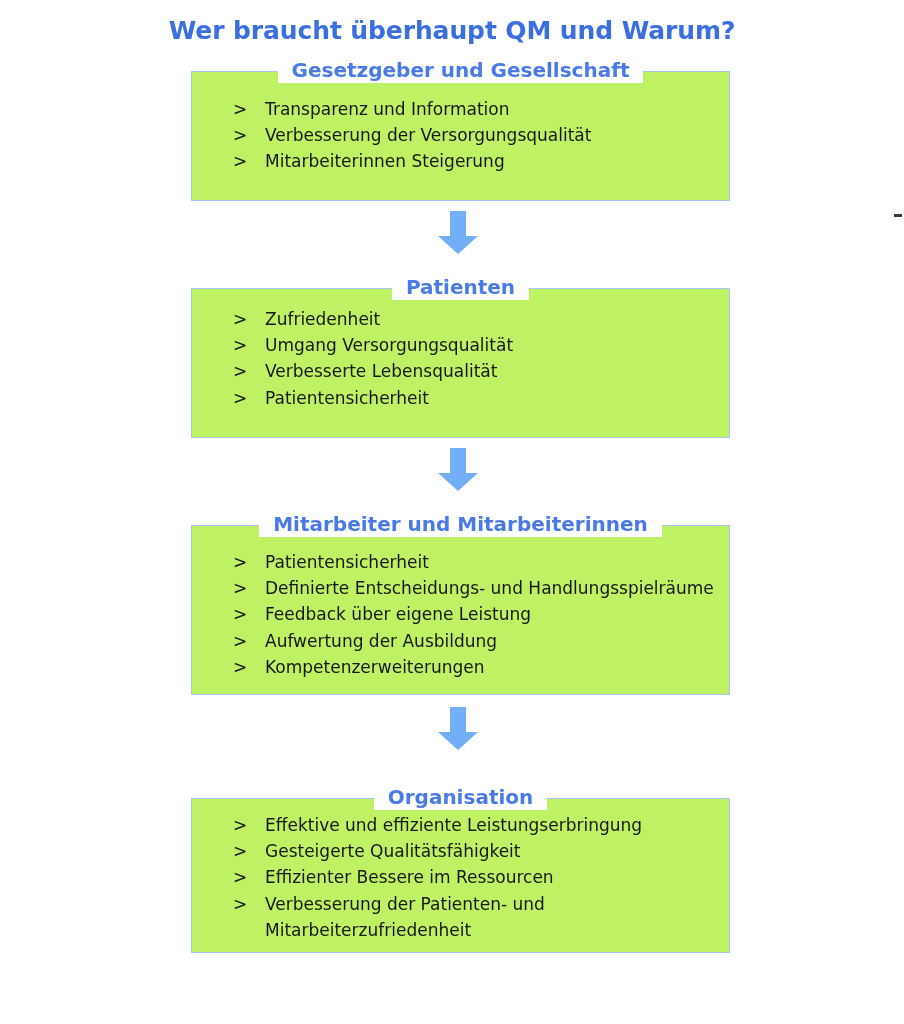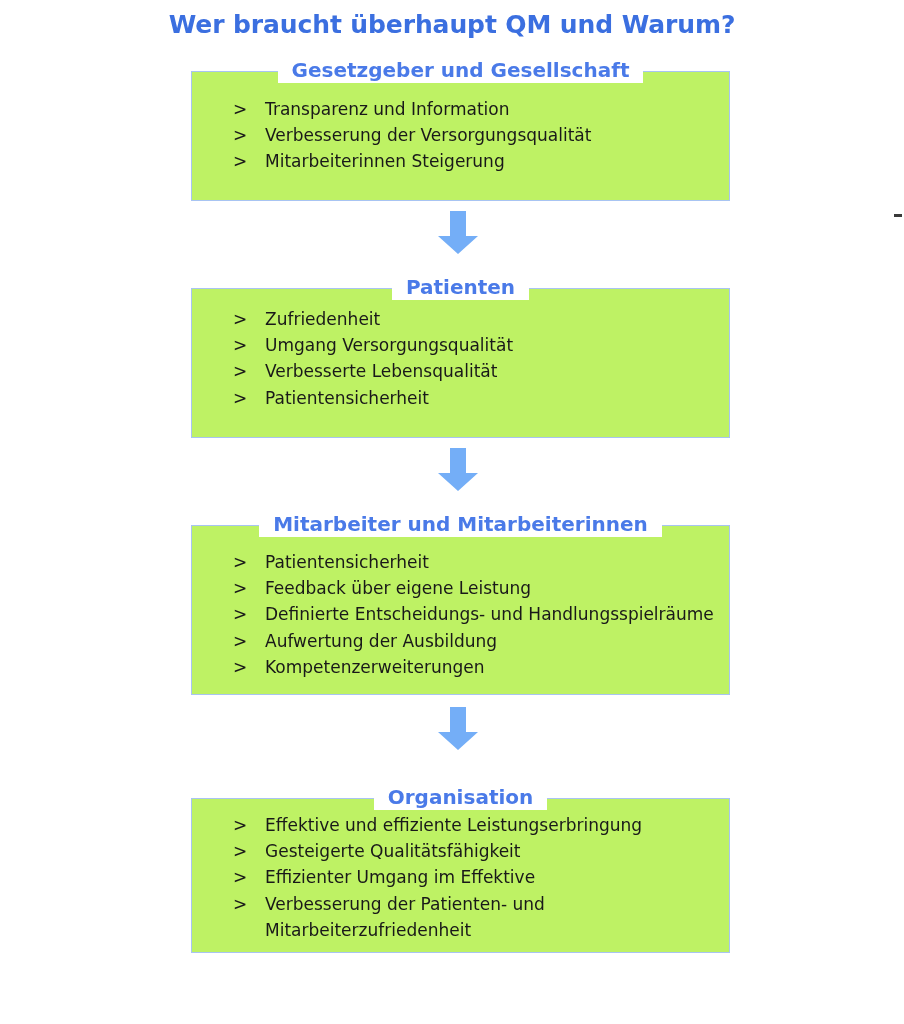--- a/index.html
+++ b/index.html
@@ -21,21 +21,21 @@
     left: 0;
     top: 0;
     width: 904px;
     height: 1024px;
   }
 
   
   .slide-title {
     position: absolute;
     left: 0;
-    top: 10px;
+    top: 16px;
     width: 904px;
     text-align: center;
     color: #3b6fe0;
     font-size: 25px;
     font-weight: bold;
     letter-spacing: -0.1px;
     line-height: 30px;
     white-space: nowrap;
   }
 
@@ -168,40 +168,40 @@
       <polygon points="13,0 29,0 29,25 41,25 21,43 1,25 13,25" fill="#74aef7"></polygon>
     </svg>
   </div>
 
   <div class="qm-box" id="box-2">
     <div class="qm-box-legend">
       <span>Mitarbeiter und Mitarbeiterinnen</span>
     </div>
     <ul class="qm-list">
       <li class="qm-item"><span class="bullet">&gt;</span><span class="txt">Patientensicherheit</span></li>
+      <li class="qm-item"><span class="bullet">&gt;</span><span class="txt">Definierte Entscheidungs- und Handlungsspielräume</span></li>
       <li class="qm-item"><span class="bullet">&gt;</span><span class="txt">Feedback über eigene Leistung</span></li>
-      <li class="qm-item"><span class="bullet">&gt;</span><span class="txt">Definierte Entscheidungs- und Handlungsspielräume</span></li>
       <li class="qm-item"><span class="bullet">&gt;</span><span class="txt">Aufwertung der Ausbildung</span></li>
       <li class="qm-item"><span class="bullet">&gt;</span><span class="txt">Kompetenzerweiterungen</span></li>
     </ul>
   </div>
 
   <div class="qm-arrow" id="arrow-2">
     <svg viewBox="0 0 42 44" xmlns="http://www.w3.org/2000/svg" aria-hidden="true">
       <polygon points="13,0 29,0 29,25 41,25 21,43 1,25 13,25" fill="#74aef7"></polygon>
     </svg>
   </div>
 
   <div class="qm-box" id="box-3">
     <div class="qm-box-legend">
       <span>Organisation</span>
     </div>
     <ul class="qm-list">
       <li class="qm-item"><span class="bullet">&gt;</span><span class="txt">Effektive und effiziente Leistungserbringung</span></li>
       <li class="qm-item"><span class="bullet">&gt;</span><span class="txt">Gesteigerte Qualitätsfähigkeit</span></li>
-      <li class="qm-item"><span class="bullet">&gt;</span><span class="txt">Effizienter Umgang im Effektive</span></li>
+      <li class="qm-item"><span class="bullet">&gt;</span><span class="txt">Effizienter Bessere im Ressourcen</span></li>
       <li class="qm-item wrap" style="width:330px;"><span class="bullet">&gt;</span><span class="txt" style="white-space:normal;">Verbesserung der Patienten- und Mitarbeiterzufriedenheit</span></li>
     </ul>
   </div>
 
   <div class="edge-mark"></div>
 
 </div>
 
 </body></html>

